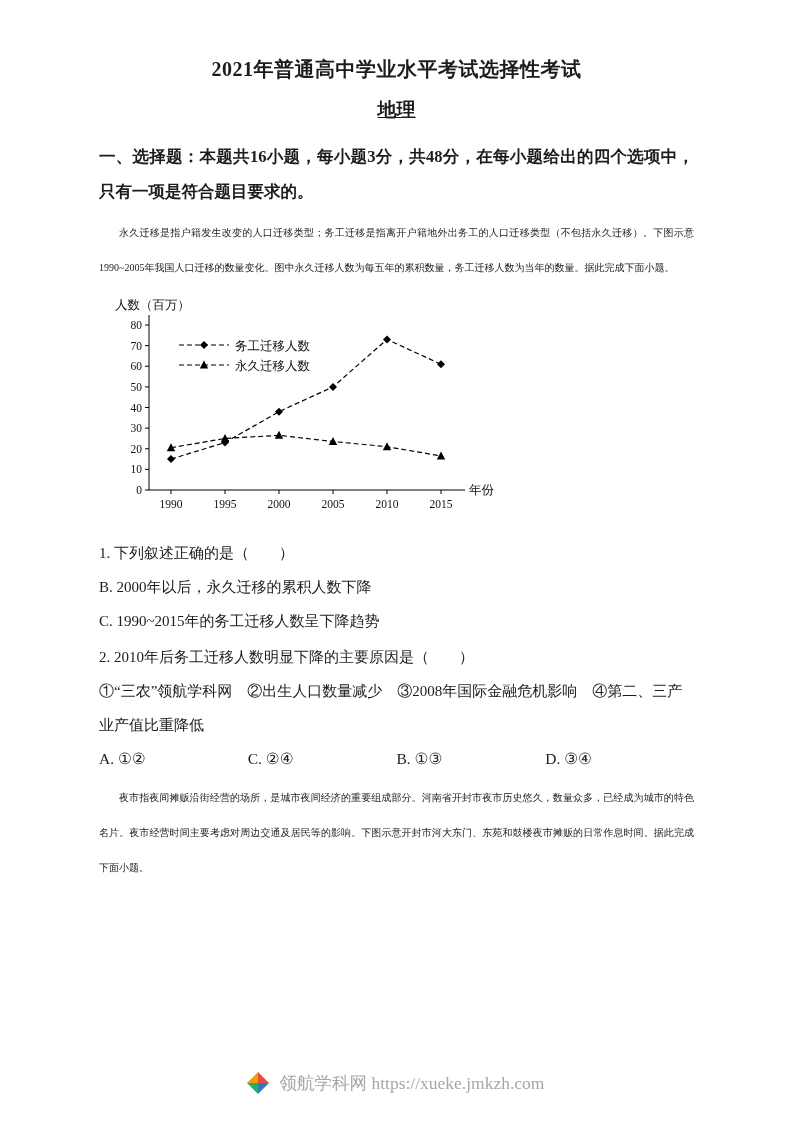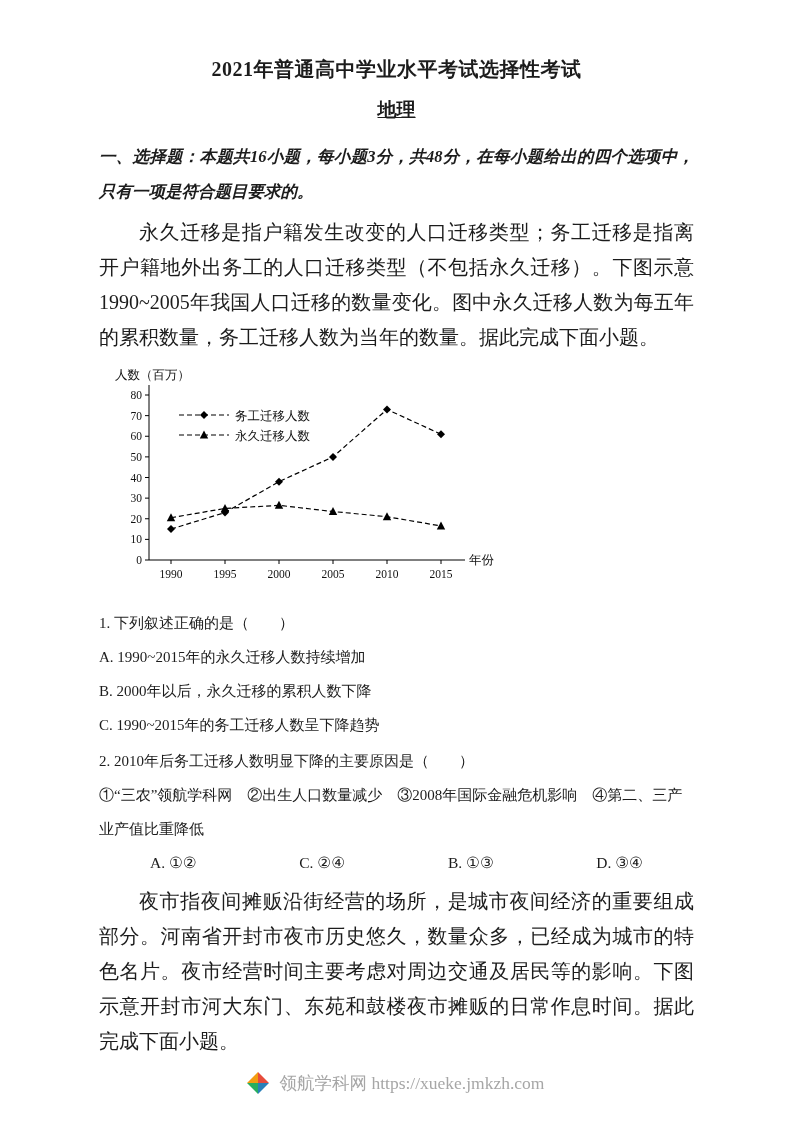--- a/index.html
+++ b/index.html
@@ -18,32 +18,32 @@
     font-size:20px;font-weight:bold;text-align:center;
     margin:0 0 14px 0;letter-spacing:.5px;
   }
   h2.subject{
     font-size:19px;font-weight:bold;text-align:center;
     margin:0 0 16px 0;
     text-decoration:underline;
   }
   .section-heading{
     font-size:16.5px;font-weight:bold;line-height:35px;
-    margin:0 0 6px 0;text-align:justify;font-style:italic;
+    margin:0 0 6px 0;text-align:justify;
   }
   .para{
-    font-size:20px;line-height:35px;text-indent:2em;
+    font-size:10px;line-height:35px;text-indent:2em;
     margin:4px 0;text-align:justify;
   }
   .chart{margin:10px 0 2px 2px;}
   .stem,.option{
     font-size:15px;line-height:34px;margin:0;
   }
   .options-row{
-    display:flex;font-size:15.5px;line-height:34px;margin:0;text-align:center;
+    display:flex;font-size:15.5px;line-height:34px;margin:0;
   }
   .options-row span{flex:0 0 25%;}
   .question{margin:2px 0;}
   .footer{
     position:absolute;left:0;right:4px;bottom:26px;
     display:flex;justify-content:center;align-items:center;gap:9px;
     color:#a6a6a6;font-size:17.5px;
   }
   .logo{display:inline-flex;align-items:center;}
   svg text{font-family:"Liberation Serif","DejaVu Serif",serif;fill:#111;}
@@ -114,21 +114,20 @@
         <path d="M 103 46 L 107 50 L 103 54 L 99 50 Z" fill="#000"></path>
         <text x="134" y="54.5" font-size="12.5">务工迁移人数</text>
         <line x1="78" y1="70" x2="128" y2="70" stroke="#000" stroke-width="1.2" stroke-dasharray="5 3"></line>
         <path d="M 103 65.5 L 107.2 73.5 L 98.8 73.5 Z" fill="#000"></path>
         <text x="134" y="74.5" font-size="12.5">永久迁移人数</text>
       </svg>
   </figure>
 
   <div class="question">
     <p class="stem">1. 下列叙述正确的是（　　）</p>
-    <p class="option">A. 1990~2015年的永久迁移人数持续增加</p>
     <p class="option">B. 2000年以后，永久迁移的累积人数下降</p>
     <p class="option">C. 1990~2015年的务工迁移人数呈下降趋势</p>
   </div>
 
   <div class="question">
     <p class="stem">2. 2010年后务工迁移人数明显下降的主要原因是（　　）</p>
     <p class="option">①“三农”领航学科网　②出生人口数量减少　③2008年国际金融危机影响　④第二、三产业产值比重降低</p>
     <div class="options-row">
       <span>A. ①②</span>
       <span>C. ②④</span>

